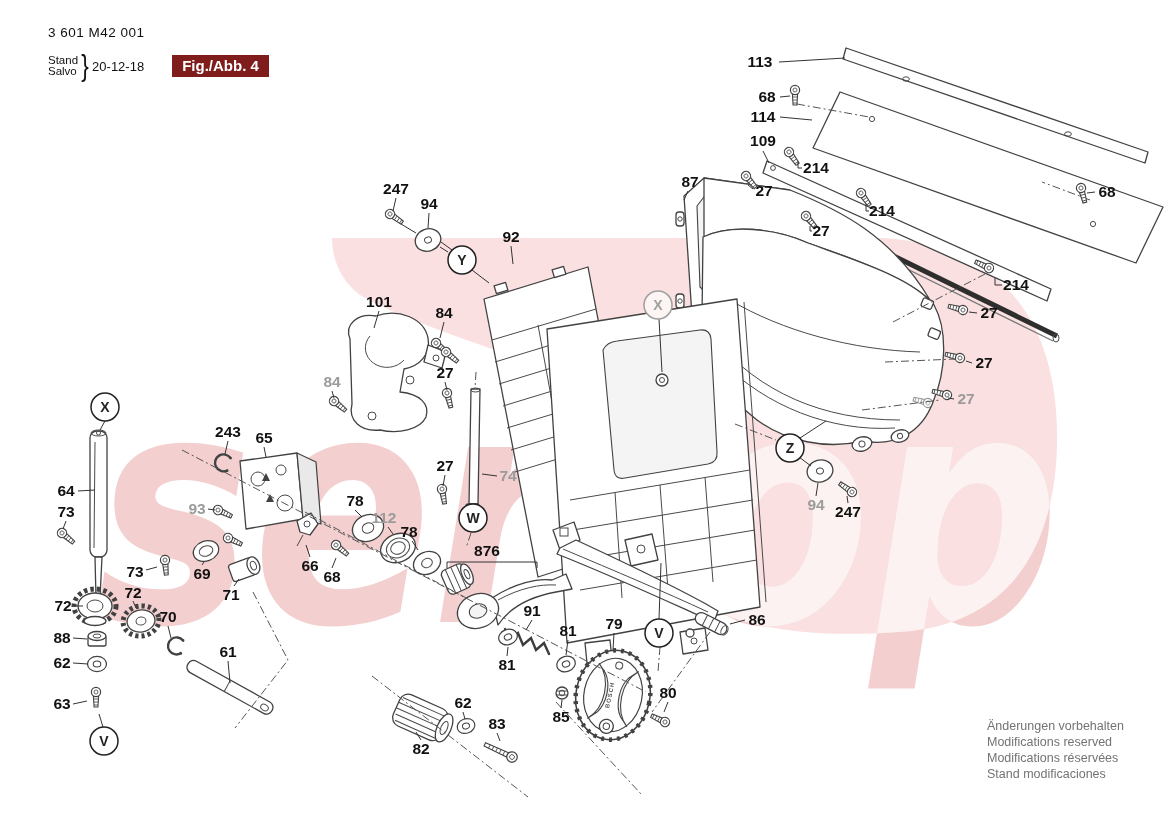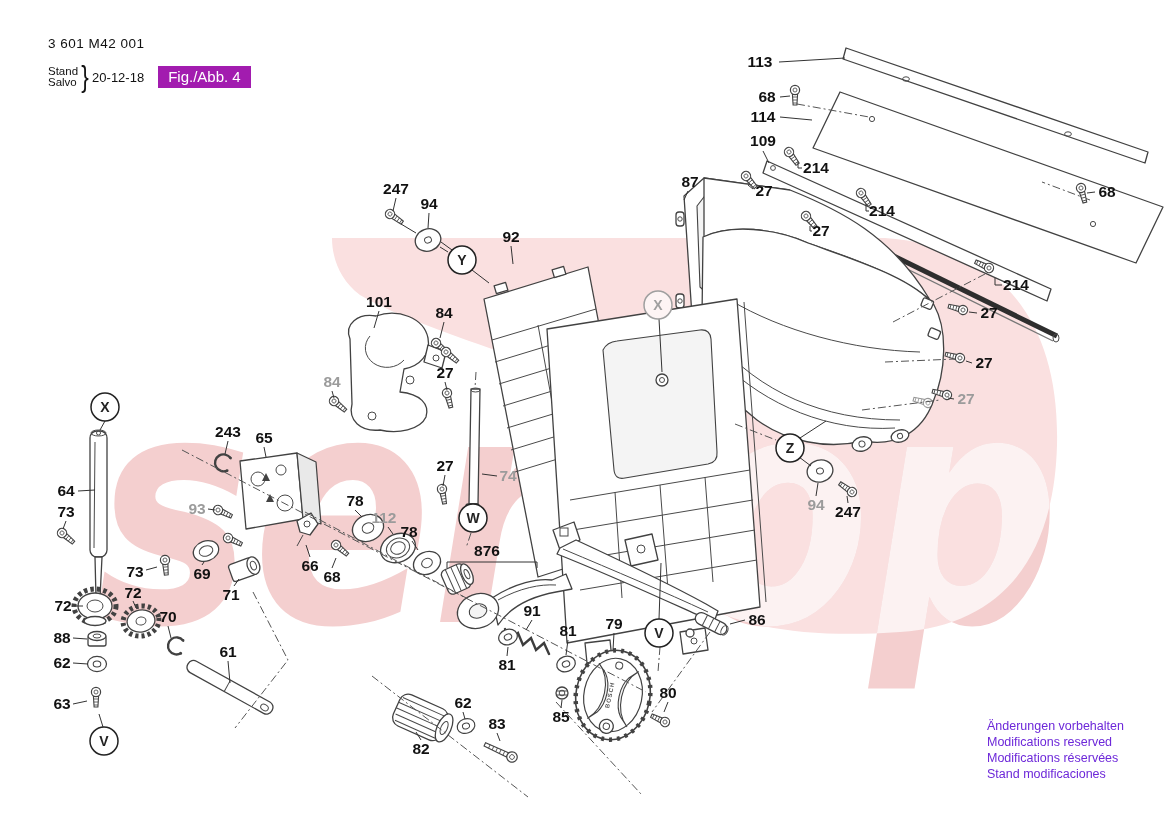--- a/index.html
+++ b/index.html
@@ -1,30 +1,30 @@
 <!DOCTYPE html>
 <html><head>
 <meta charset="utf-8">
 <style>
   html,body{margin:0;padding:0;background:#fff;}
   .page{position:relative;width:1169px;height:826px;background:#fff;overflow:hidden;
         font-family:"Liberation Sans",sans-serif;}
   svg{position:absolute;left:0;top:0;}
 
   
-  .header{position:absolute;left:48px;top:36px;color:#111;}
+  .header{position:absolute;left:48px;top:25px;color:#111;}
   .pn{font-size:13.5px;letter-spacing:0.5px;}
   .issue-row{display:flex;align-items:center;margin-top:9px;}
   .stand-issue{font-size:11.5px;line-height:11px;}
   .brace{font-size:30px;font-weight:200;margin:0 2px 0 2px;transform:scaleX(.75);}
-  .date{font-size:13px;margin-right:14px;}
-  .figbox{background:#a21caf;color:#fff;font-weight:normal;font-size:15px;padding:2px 10px 3px 10px;}
+  .date{font-size:13px;margin-right:28px;}
+  .figbox{background:#7f1d1d;color:#fff;font-weight:bold;font-size:15px;padding:2px 10px 3px 10px;}
 
   
-  .footer{position:absolute;left:987px;top:718px;font-size:12.5px;line-height:16px;color:#6d28d9;}
+  .footer{position:absolute;left:987px;top:718px;font-size:12.5px;line-height:16px;color:#737373;}
 
   
   .part-label{font:bold 15.5px "Liberation Sans",sans-serif;fill:#111;}
   .part-label.muted{fill:#9b9b9b;}
   .leader{stroke:#333;stroke-width:1;fill:none;}
   .dashdot{stroke:#555;stroke-width:1;fill:none;stroke-dasharray:8 3 2 3;}
   .ref-circ circle{fill:#fff;stroke:#222;stroke-width:1.5;}
   .ref-circ text{font:bold 14px "Liberation Sans",sans-serif;fill:#222;}
   .ref-circ.muted circle{stroke:#9f9f9f;fill:#fdf4f4;}
   .ref-circ.muted text{fill:#9f9f9f;}

